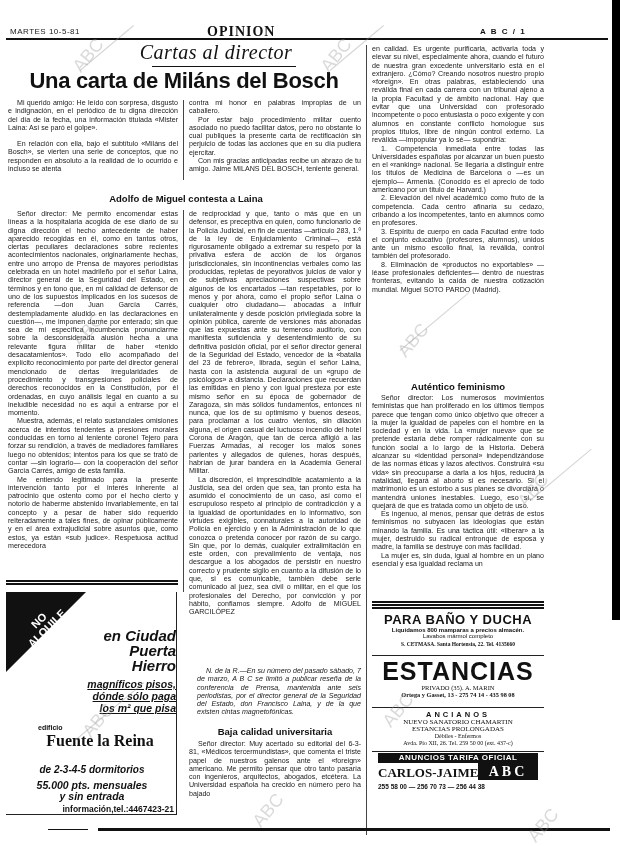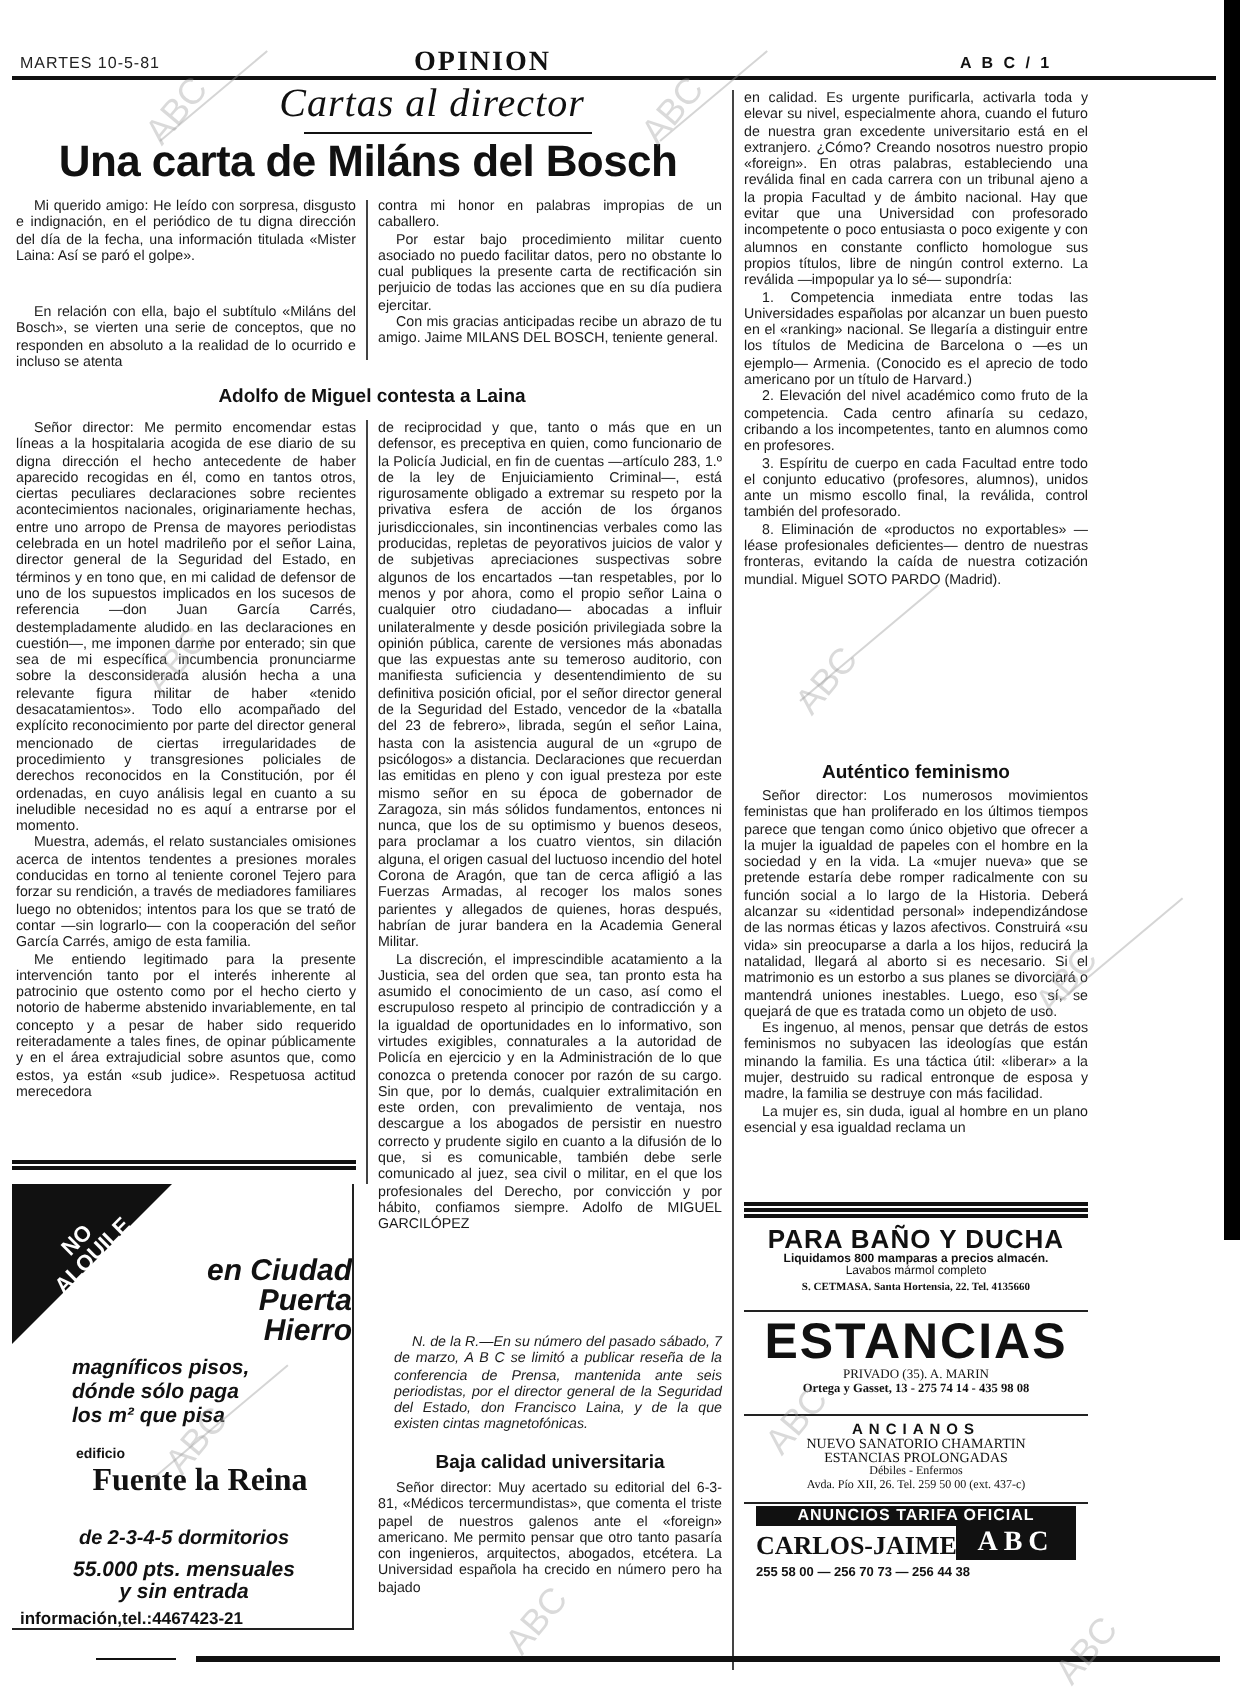--- a/index.html
+++ b/index.html
@@ -7,21 +7,21 @@
   .abs { position:absolute; }
   .hdr-left { left:10px; top:27px; font-size:8px; letter-spacing:0.5px; color:#222; }
   .hdr-center { left:207px; top:24px; font-family:"Liberation Serif", serif; font-weight:bold; font-size:14px; letter-spacing:1px; }
   .hdr-right { left:480px; top:27px; font-size:8px; letter-spacing:1.5px; font-weight:bold; }
   .hdr-rule { left:6px; top:38px; width:602px; height:2px; background:#111; }
   .section-title { left:80px; top:41px; width:272px; text-align:center; font-family:"Liberation Serif", serif; font-style:italic; font-size:20px; letter-spacing:0.5px; }
   .section-rule { left:84px; top:66px; width:144px; height:1px; background:#111; }
   .headline { left:6px; top:68px; width:356px; text-align:center; font-weight:bold; font-size:22px; letter-spacing:-0.3px; }
   .col { font-size:7.1px; line-height:8.3px; text-align:justify; color:#1a1a1a; }
   .col p { margin:0; text-indent:9px; }
-  .col p + p.gap { margin-top:20px; }
+  .col p + p.gap { margin-top:8px; }
   .sub { font-weight:bold; font-size:9.5px; text-align:center; }
   .vrule { width:1px; background:#444; }
   .hrule { height:1px; background:#222; }
   .it { font-style:italic; }
   .wm { position:absolute; font-family:"Liberation Sans", sans-serif; font-size:18px; color:rgba(150,150,150,0.35); transform:rotate(-50deg); pointer-events:none; }
   .wm-line { position:absolute; height:1px; background:rgba(150,150,150,0.4); transform-origin:left center; pointer-events:none; }
   .bind-edge { right:0; top:0; width:8px; height:620px; background:#000; }
   .stripes { background:repeating-linear-gradient(#111 0 2px, #fff 2px 3px); }
 </style>
 </head>
@@ -89,33 +89,33 @@
   <div class="abs" style="left:-4px;top:20px;width:90px;transform:rotate(-45deg);color:#fff;text-align:center;font-weight:bold;line-height:11px;">
     <div style="font-size:11px;">NO</div>
     <div style="font-size:11px;">ALQUILE</div>
     <div style="font-size:5.5px;">MEJOR «COMPRE»</div>
   </div>
   <div class="abs" style="left:80px;top:12px;width:90px;text-align:right;font-weight:bold;font-style:italic;font-size:15px;line-height:15px;margin-top:24px;">
     <div>en Ciudad</div>
     <div>Puerta</div>
     <div>Hierro</div>
   </div>
-  <div class="abs" style="left:30px;top:86px;width:140px;text-align:left;font-weight:bold;font-style:italic;font-size:10.5px;line-height:12px;">
+  <div class="abs" style="left:30px;top:86px;width:140px;text-align:right;font-weight:bold;font-style:italic;font-size:10.5px;line-height:12px;text-decoration:underline;">
     <div>magníficos pisos,</div>
     <div>dónde sólo paga</div>
     <div>los m² que pisa</div>
   </div>
   <div class="abs" style="left:32px;top:132px;font-size:7px;font-weight:bold;">edificio</div>
   <div class="abs" style="left:14px;top:140px;width:160px;text-align:center;font-family:'Liberation Serif',serif;font-weight:bold;font-size:16px;">Fuente la Reina</div>
   <div class="abs" style="left:4px;top:172px;width:164px;text-align:center;font-weight:bold;font-style:italic;font-size:10px;">de 2-3-4-5 dormitorios</div>
   <div class="abs" style="left:4px;top:188px;width:164px;text-align:center;font-weight:bold;font-style:italic;font-size:10.5px;line-height:11px;">
     <div>55.000 pts. mensuales</div>
     <div>y sin entrada</div>
   </div>
-  <div class="abs" style="left:4px;top:212px;width:164px;text-align:left;font-weight:bold;font-size:8.5px;">información,tel.:4467423-21</div>
+  <div class="abs" style="left:4px;top:212px;width:164px;text-align:right;font-weight:bold;font-size:8.5px;">información,tel.:4467423-21</div>
   <div class="abs" style="left:0;top:0;width:170px;height:222px;border-right:1px solid #222;border-bottom:1px solid #222;"></div>
 </div>
 
 <div class="abs stripes" style="left:372px;top:601px;width:172px;height:8px;"></div>
 <div class="abs" style="left:372px;top:612px;width:172px;text-align:center;">
   <div style="font-weight:bold;font-size:13px;letter-spacing:0.5px;">PARA BAÑO Y DUCHA</div>
   <div style="font-size:6px;font-weight:bold;">Liquidamos 800 mamparas a precios almacén.</div>
   <div style="font-size:6px;">Lavabos mármol completo</div>
   <div style="font-size:5.5px;font-family:'Liberation Serif',serif;font-weight:bold;margin-top:2px;">S. CETMASA. Santa Hortensia, 22. Tel. 4135660</div>
 </div>

